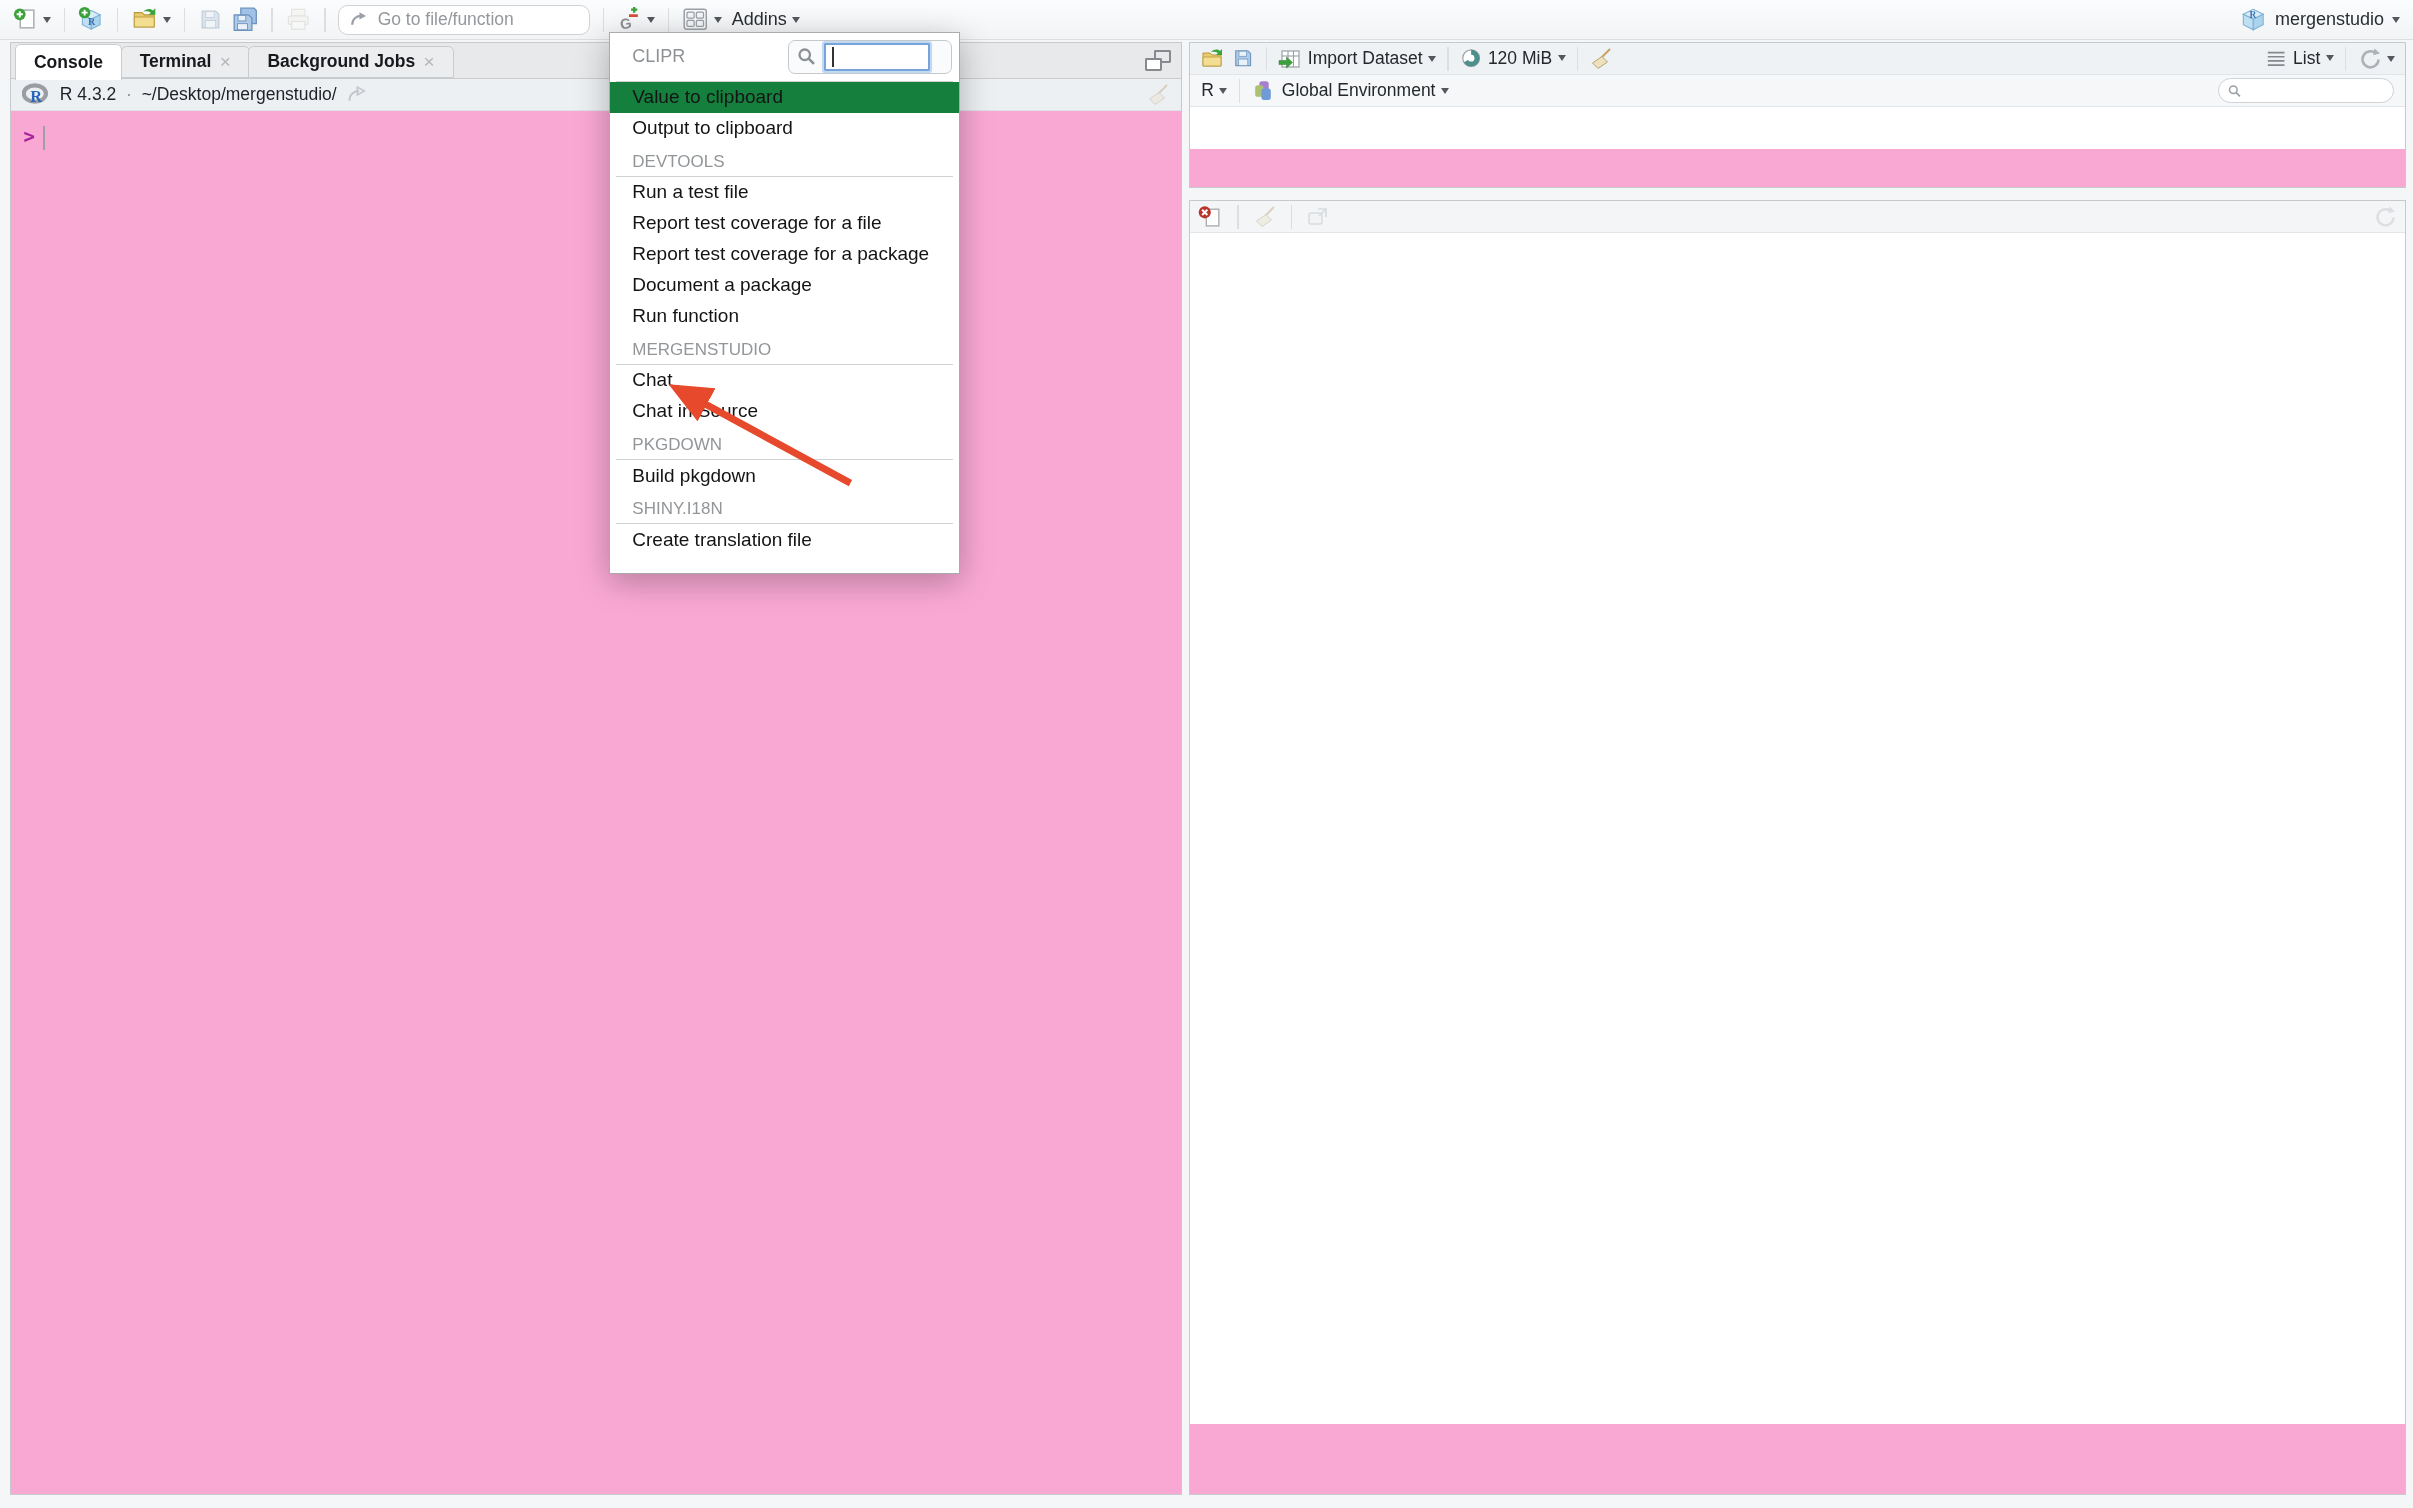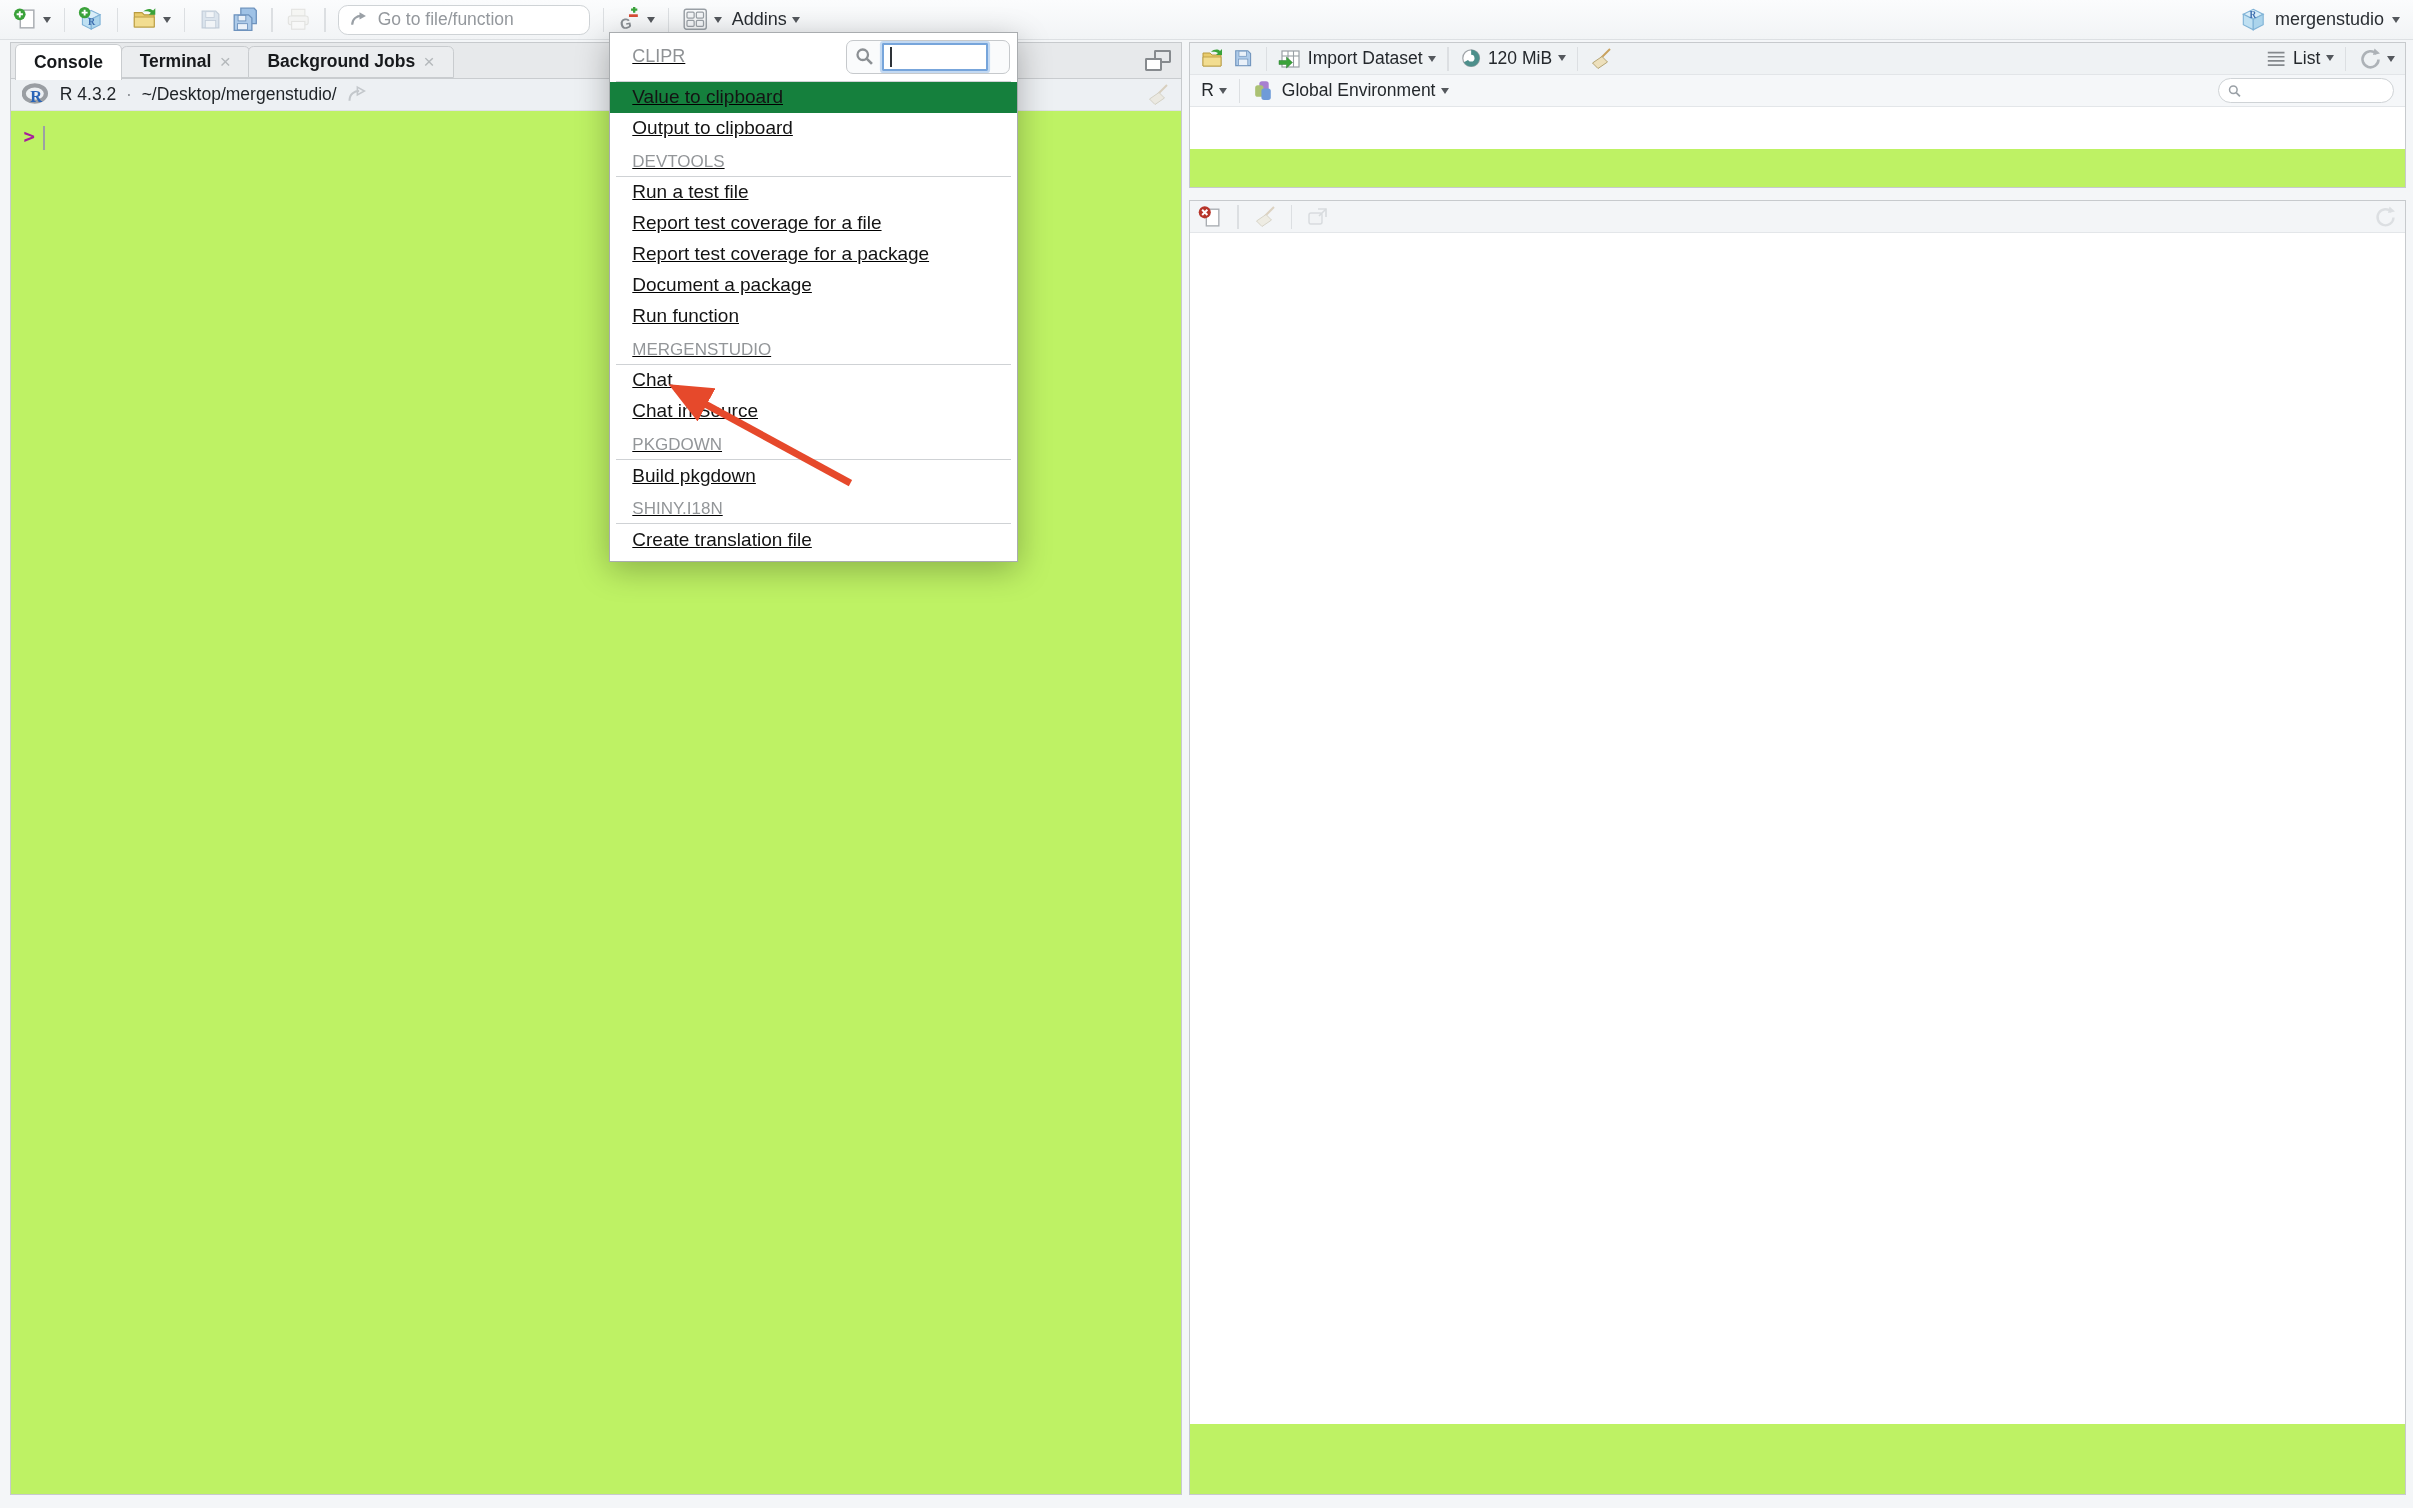--- a/index.html
+++ b/index.html
@@ -25,21 +25,21 @@
     display:flex;align-items:center;gap:7px;background:#fff;
     border:1.4px solid #CFD3D6;border-radius:9.8px;height:28px;width:230px;padding:0 9.8px;flex:none;
   }
   .goto-box input{border:none;outline:none;background:transparent;font-family:"Liberation Sans",sans-serif;font-size:17.5px;color:#3A3E43;width:100%}
   .goto-box input::placeholder{color:#94989D}
   .toolbar-label{font-size:18px;color:#2A2E33}
   .spacer{flex:1}
   .project-btn{display:flex;align-items:center;gap:8.4px;font-size:18px;color:#2A2E33;flex:none}
 
   
-  .panel{position:absolute;background:#bef264;border:1.4px solid #C7CACD}
+  .panel{position:absolute;background:#f9a8d4;border:1.4px solid #C7CACD}
   #left-panel{left:9.8px;top:42px;width:1170px;height:1451px}
   #rt-panel{left:1189px;top:42px;width:1215px;height:144px}
   #rb-panel{left:1189px;top:200px;width:1215px;height:1293px}
 
   .tabbar{height:35px;background:#E7E9EB;border-bottom:1.4px solid #C9CCCF;display:flex;align-items:flex-start;padding-left:4.2px;position:relative;overflow:visible;z-index:2}
   .tab{display:flex;align-items:center;gap:8.4px;padding:0 18px;font-size:17.5px;font-weight:700;color:#17191C;
        background:#EBEDEF;border:1.4px solid #C9CCCF;border-radius:5.6px 5.6px 0 0;height:32px;margin-top:2.8px;margin-right:-1.4px;box-sizing:border-box}
   .tab.active{background:#fff;height:36px;margin-top:1.4px;position:relative;z-index:3;border-bottom:none}
   .tab .close{color:#B4B8BB;font-weight:400;font-size:19px;line-height:1}
   .pane-actions{position:absolute;right:9.8px;top:0;height:35px;display:flex;align-items:center;gap:12.6px;z-index:4}
@@ -57,23 +57,23 @@
 
   .envbar{height:31px;background:#EFF2F4;border-bottom:1.4px solid #E2E5E8;display:flex;align-items:center;padding:0 9.8px;gap:8.4px;font-size:17.5px;color:#24282C;position:relative}
   .envbar2{height:31px;background:#F5F7F9;border-bottom:1.4px solid #E3E6E9;display:flex;align-items:center;padding:0 11.2px;gap:8.4px;font-size:17.5px;color:#24282C}
   .env-search{margin-left:auto;display:flex;align-items:center;background:#fff;border:1.4px solid #CFD3D6;border-radius:12.6px;height:25px;width:176px;padding:0 8.4px;gap:5.6px;box-sizing:border-box}
   .env-search input{border:none;outline:none;background:transparent;width:100%;font-size:17px;font-family:"Liberation Sans",sans-serif}
   .viewbar{height:31px;background:#F3F5F7;border-bottom:1.4px solid #E3E6E9;display:flex;align-items:center;gap:11.2px;padding:0 8.4px}
   .panel-content{background:#fff}
 
   
   #addins-menu{
-    position:absolute;left:609px;top:32px;width:409px;background:#fff;
+    position:absolute;left:609px;top:32px;width:351px;background:#fff;
     border:1.4px solid #A9ACAF;box-shadow:0 8.4px 31px rgba(0,0,0,.28);
-    z-index:50;padding-bottom:6px;box-sizing:border-box;text-decoration:underline;
+    z-index:50;padding-bottom:18px;box-sizing:border-box;
   }
   .menu-header-row{display:flex;align-items:center;justify-content:space-between;height:42px;padding:2.8px 7px 2.8px 22.3px}
   .menu-header-text{font-size:18px;color:#8F9295}
   .menu-subheader{height:28px;display:flex;align-items:flex-end;padding:0 0 4.2px 22.3px;font-size:17px;color:#939699}
   .menu-sep{border-top:1.4px solid #CFD2D5;margin:0 5.6px}
   .menu-item{height:31px;display:flex;align-items:center;padding-left:22.3px;font-size:19px;color:#141414}
   .menu-item.hl{background:#15803d}
   .menu-search{display:flex;align-items:center;background:#FAFBFC;border:1.4px solid #C6C9CC;border-radius:7px;height:34px;padding:0 21px 0 7px;gap:7px;box-sizing:border-box}
   .menu-search-input{position:relative;width:106px;height:28px}
   .menu-search-input input{width:100%;height:100%;box-sizing:border-box;border:2.1px solid #77A5DB;box-shadow:0 0 0 2.1px #C3D9F2;border-radius:1.4px;outline:none;font-size:18px;padding:0 5.6px 0 9.8px;font-family:"Liberation Sans",sans-serif}

